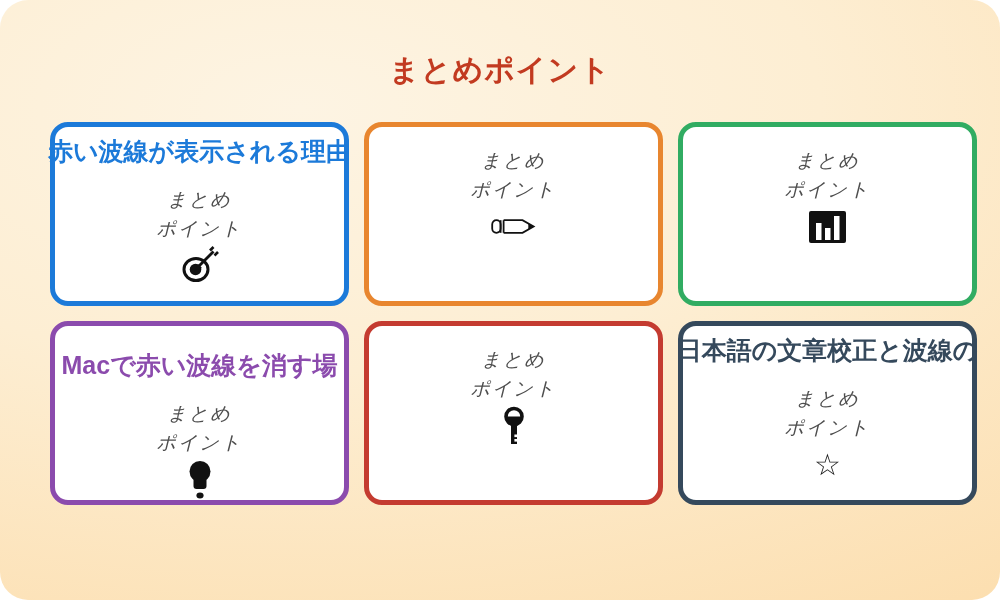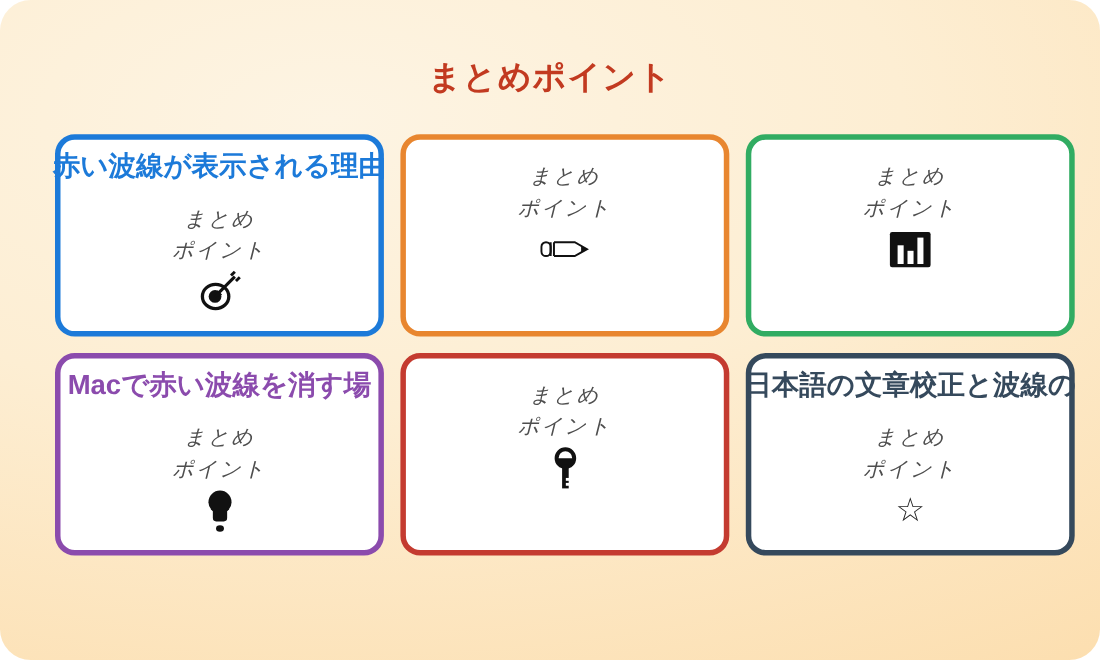--- a/index.html
+++ b/index.html
@@ -129,21 +129,21 @@
     <div class="card-icon">
           <svg width="40" height="36" viewBox="0 0 40 36">
             <rect x="1" y="2" width="37" height="32" rx="2" fill="#111111"></rect>
             <rect x="8" y="14" width="5.5" height="17" fill="#ffffff"></rect>
             <rect x="17" y="19" width="5.5" height="12" fill="#ffffff"></rect>
             <rect x="26" y="7" width="5.5" height="24" fill="#ffffff"></rect>
           </svg>
         </div>
   </div>
 
-  <div class="card" style="border-color: rgb(139, 75, 173);">
+  <div class="card" style="border-color: rgb(139, 75, 173); justify-content: flex-end;">
     <div class="card-title" style="color: rgb(139, 75, 173);">Macで赤い波線を消す場</div>
     <div class="card-sub" style="color: rgb(78, 78, 78);">
       <span>まとめ</span>
       <span>ポイント</span>
     </div>
     <div class="card-icon">
           <svg width="26" height="40" viewBox="0 0 26 40">
             <circle cx="13" cy="11.5" r="10.5" fill="#111111"></circle>
             <path d="M6.5 16 H19.5 V26 Q19.5 29 16.5 29 H9.5 Q6.5 29 6.5 26 Z" fill="#111111"></path>
             <ellipse cx="13" cy="35.5" rx="3.6" ry="3" fill="#111111"></ellipse>

